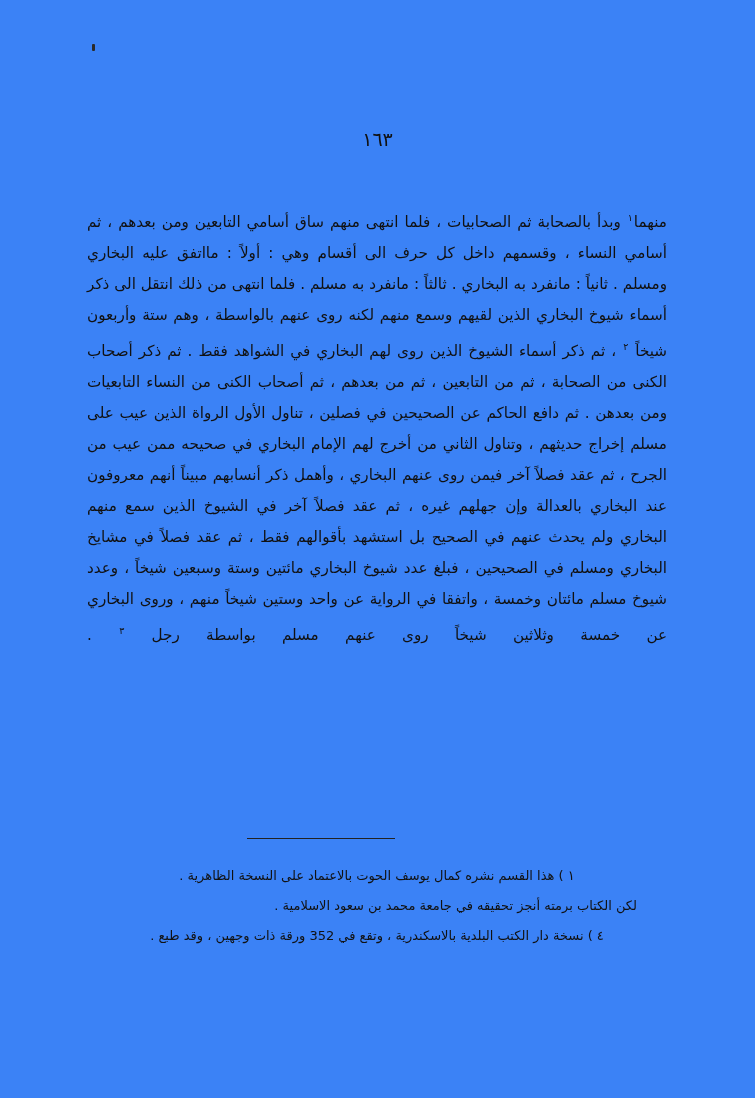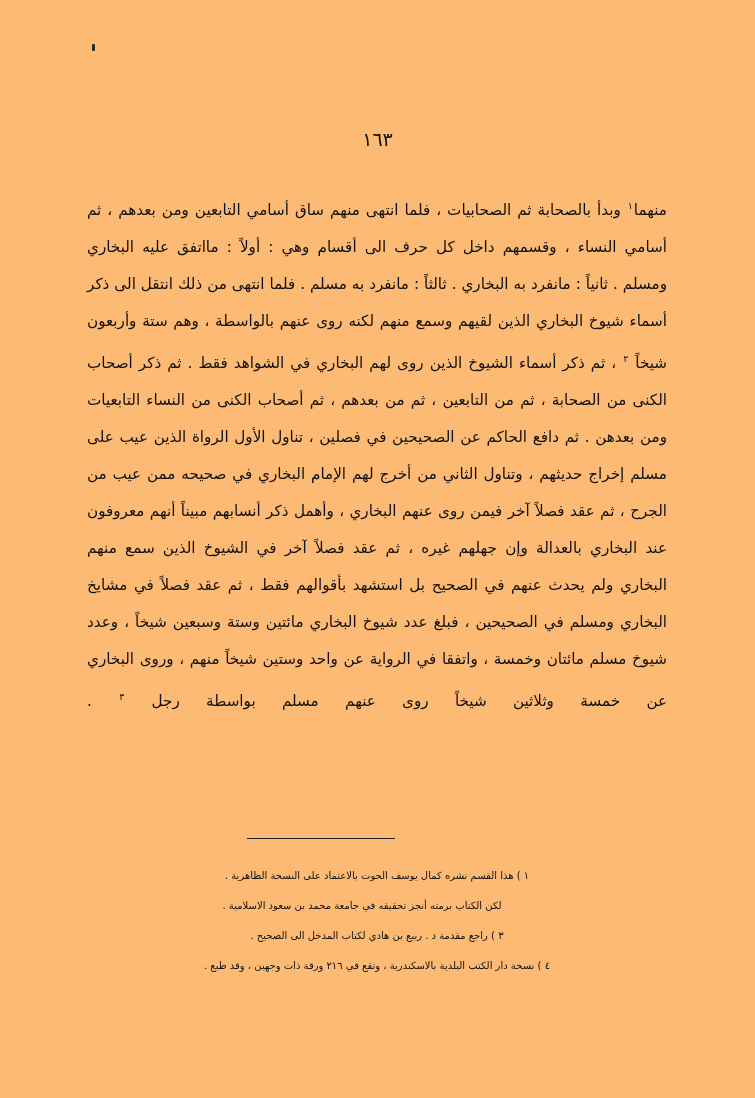--- a/index.html
+++ b/index.html
@@ -4,21 +4,21 @@
 <style>
   html, body {
     margin: 0;
     padding: 0;
     background: #ffffff;
   }
   .page {
     position: relative;
     width: 755px;
     height: 1098px;
-    background: #fdba74;
+    background: #3b82f6;
     overflow: hidden;
     font-family: "DejaVu Sans", sans-serif;
     color: #111111;
   }
   .corner-dot {
     position: absolute;
     top: 44px;
     left: 92px;
     width: 3px;
     height: 7px;
@@ -30,27 +30,27 @@
     top: 128px;
     left: 0;
     right: 0;
     text-align: center;
     font-size: 19px;
     letter-spacing: 1px;
     color: #111;
   }
   .body-text {
     position: absolute;
-    top: 187px;
+    top: 202px;
     right: 88px;
     width: 580px;
     text-align: justify;
     text-align-last: justify;
     font-size: 15.2px;
-    line-height: 37px;
+    line-height: 31px;
     color: #111;
   }
   .body-text p {
     margin: 0;
   }
   .body-text p.last {
     text-align-last: right;
     margin-top: 2px;
   }
   sup {
@@ -64,31 +64,31 @@
     right: 360px;
     width: 148px;
     height: 1px;
     background: #222;
   }
   .footnotes {
     position: absolute;
     top: 864px;
     right: 88px;
     width: 580px;
-    font-size: 10px;
+    font-size: 13px;
     line-height: 23px;
     color: #111;
   }
   .footnotes .fn {
     margin: 0 0 7px 0;
     text-align: center;
   }
   .footnotes .fn .cont {
     display: block;
-    text-align: center;
+    text-align: right;
     padding-right: 30px;
   }
 </style>
 </head>
 <body>
 
 <div class="page">
 
   <div class="corner-dot"></div>
 
@@ -101,20 +101,17 @@
   <div class="rule"></div>
 
   <div class="footnotes">
     <div class="fn">
       <span>١ ) هذا القسم نشره كمال يوسف الحوت بالاعتماد على النسخة الظاهرية .</span>
     </div>
     <div class="fn">
       <span class="cont">لكن الكتاب برمته أنجز تحقيقه في جامعة محمد بن سعود الاسلامية .</span>
     </div>
     <div class="fn">
-      <span>٣ ) راجع مقدمة د . ربيع بن هادي لكتاب المدخل الى الصحيح .</span>
-    </div>
-    <div class="fn">
-      <span>٤ ) نسخة دار الكتب البلدية بالاسكندرية ، وتقع في ٢١٦ ورقة ذات وجهين ، وقد طبع .</span>
+      <span>٤ ) نسخة دار الكتب البلدية بالاسكندرية ، وتقع في 352 ورقة ذات وجهين ، وقد طبع .</span>
     </div>
   </div>
 
 </div>
 
 </body></html>

